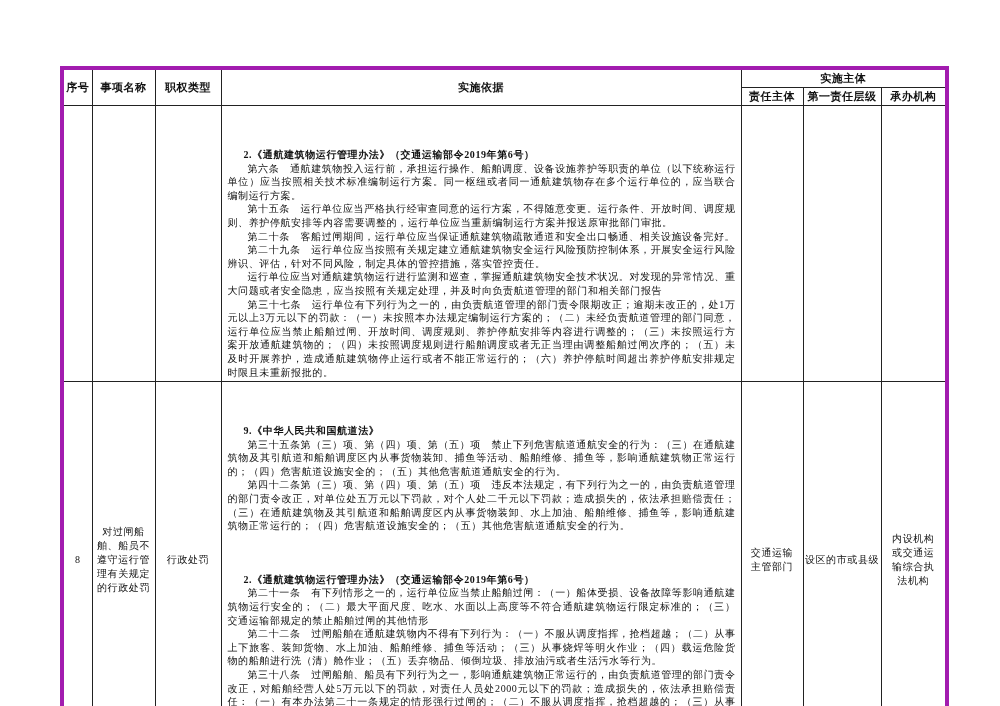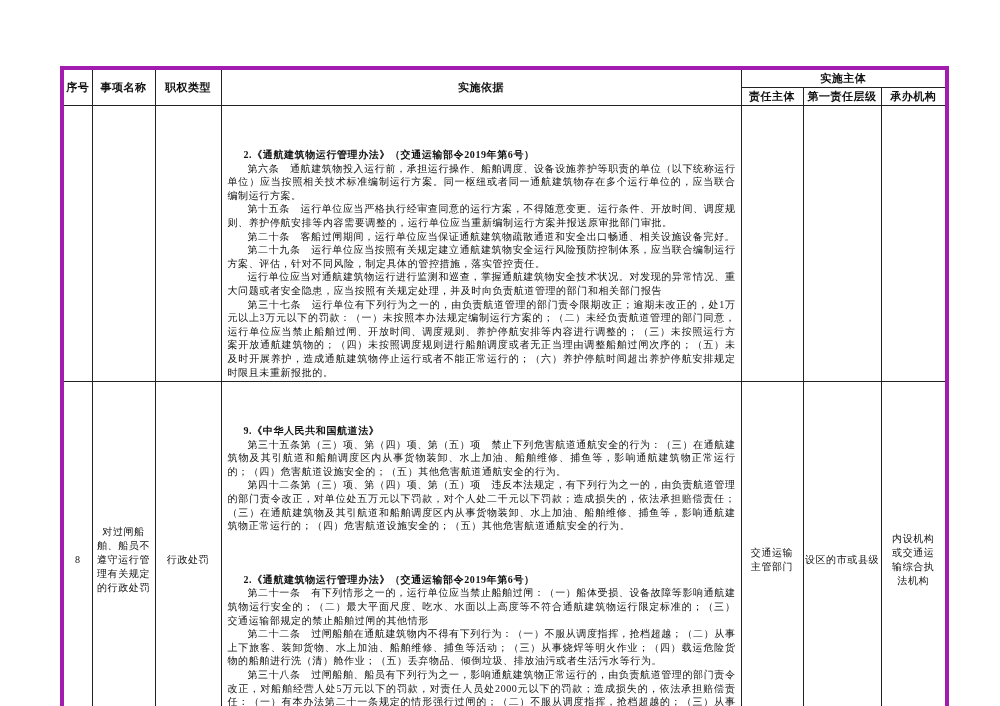--- a/index.html
+++ b/index.html
@@ -78,35 +78,35 @@
     <tbody>
       <tr style="height:252px">
         <td class="c"></td>
         <td class="c"></td>
         <td class="c"></td>
         <td class="basis">
           <p class="h">2.《通航建筑物运行管理办法》（交通运输部令2019年第6号）</p>
           <p>第六条　通航建筑物投入运行前，承担运行操作、船舶调度、设备设施养护等职责的单位（以下统称运行单位）应当按照相关技术标准编制运行方案。同一枢纽或者同一通航建筑物存在多个运行单位的，应当联合编制运行方案。</p>
           <p>第十五条　运行单位应当严格执行经审查同意的运行方案，不得随意变更。运行条件、开放时间、调度规则、养护停航安排等内容需要调整的，运行单位应当重新编制运行方案并报送原审批部门审批。</p>
           <p>第二十条　客船过闸期间，运行单位应当保证通航建筑物疏散通道和安全出口畅通、相关设施设备完好。</p>
-          <p>第二十九条　运行单位应当按照有关规定建立通航建筑物安全运行风险预防控制体系，应当联合编制运行方案、评估，针对不同风险，制定具体的管控措施，落实管控责任。</p>
+          <p>第二十九条　运行单位应当按照有关规定建立通航建筑物安全运行风险预防控制体系，开展安全运行风险辨识、评估，针对不同风险，制定具体的管控措施，落实管控责任。</p>
           <p>运行单位应当对通航建筑物运行进行监测和巡查，掌握通航建筑物安全技术状况。对发现的异常情况、重大问题或者安全隐患，应当按照有关规定处理，并及时向负责航道管理的部门和相关部门报告</p>
           <p>第三十七条　运行单位有下列行为之一的，由负责航道管理的部门责令限期改正；逾期未改正的，处1万元以上3万元以下的罚款：（一）未按照本办法规定编制运行方案的；（二）未经负责航道管理的部门同意，运行单位应当禁止船舶过闸、开放时间、调度规则、养护停航安排等内容进行调整的；（三）未按照运行方案开放通航建筑物的；（四）未按照调度规则进行船舶调度或者无正当理由调整船舶过闸次序的；（五）未及时开展养护，造成通航建筑物停止运行或者不能正常运行的；（六）养护停航时间超出养护停航安排规定时限且未重新报批的。</p>
         </td>
         <td class="c"></td>
         <td class="c"></td>
         <td class="c"></td>
       </tr>
       <tr style="height:274px">
         <td class="c">8</td>
         <td class="c">对过闸船舶、船员不遵守运行管理有关规定的行政处罚</td>
         <td class="c">行政处罚</td>
         <td class="basis">
           <p class="h">9.《中华人民共和国航道法》</p>
-          <p>第三十五条第（三）项、第（四）项、第（五）项　禁止下列危害航道通航安全的行为：（三）在通航建筑物及其引航道和船舶调度区内从事货物装卸、水上加油、船舶维修、捕鱼等，影响通航建筑物正常运行的；（四）危害航道设施安全的；（五）其他危害航道通航安全的行为。</p>
+          <p>第三十五条第（三）项、第（四）项、第（五）项　禁止下列危害航道通航安全的行为：（三）在通航建筑物及其引航道和船舶调度区内从事货物装卸、捕鱼等活动、船舶维修、捕鱼等，影响通航建筑物正常运行的；（四）危害航道设施安全的；（五）其他危害航道通航安全的行为。</p>
           <p>第四十二条第（三）项、第（四）项、第（五）项　违反本法规定，有下列行为之一的，由负责航道管理的部门责令改正，对单位处五万元以下罚款，对个人处二千元以下罚款；造成损失的，依法承担赔偿责任；（三）在通航建筑物及其引航道和船舶调度区内从事货物装卸、水上加油、船舶维修、捕鱼等，影响通航建筑物正常运行的；（四）危害航道设施安全的；（五）其他危害航道通航安全的行为。</p>
           <p class="h">2.《通航建筑物运行管理办法》（交通运输部令2019年第6号）</p>
           <p>第二十一条　有下列情形之一的，运行单位应当禁止船舶过闸：（一）船体受损、设备故障等影响通航建筑物运行安全的；（二）最大平面尺度、吃水、水面以上高度等不符合通航建筑物运行限定标准的；（三）交通运输部规定的禁止船舶过闸的其他情形</p>
           <p>第二十二条　过闸船舶在通航建筑物内不得有下列行为：（一）不服从调度指挥，抢档超越；（二）从事上下旅客、装卸货物、水上加油、船舶维修、捕鱼等活动；（三）从事烧焊等明火作业；（四）载运危险货物的船舶进行洗（清）舱作业；（五）丢弃物品、倾倒垃圾、排放油污或者生活污水等行为。</p>
           <p>第三十八条　过闸船舶、船员有下列行为之一，影响通航建筑物正常运行的，由负责航道管理的部门责令改正，对船舶经营人处5万元以下的罚款，对责任人员处2000元以下的罚款；造成损失的，依法承担赔偿责任：（一）有本办法第二十一条规定的情形强行过闸的；（二）不服从调度指挥，抢档超越的；（三）从事上下旅客、装卸货物、水上加油、船舶维修、捕鱼等活动的；（四）从事烧焊等明火作业的；（五）载运危险货物的船舶进行洗（清）舱作业的。</p>
         </td>
         <td class="c pad">交通运输主管部门</td>
         <td class="c">设区的市或县级</td>
         <td class="c pad">内设机构或交通运输综合执法机构</td>
       </tr>

